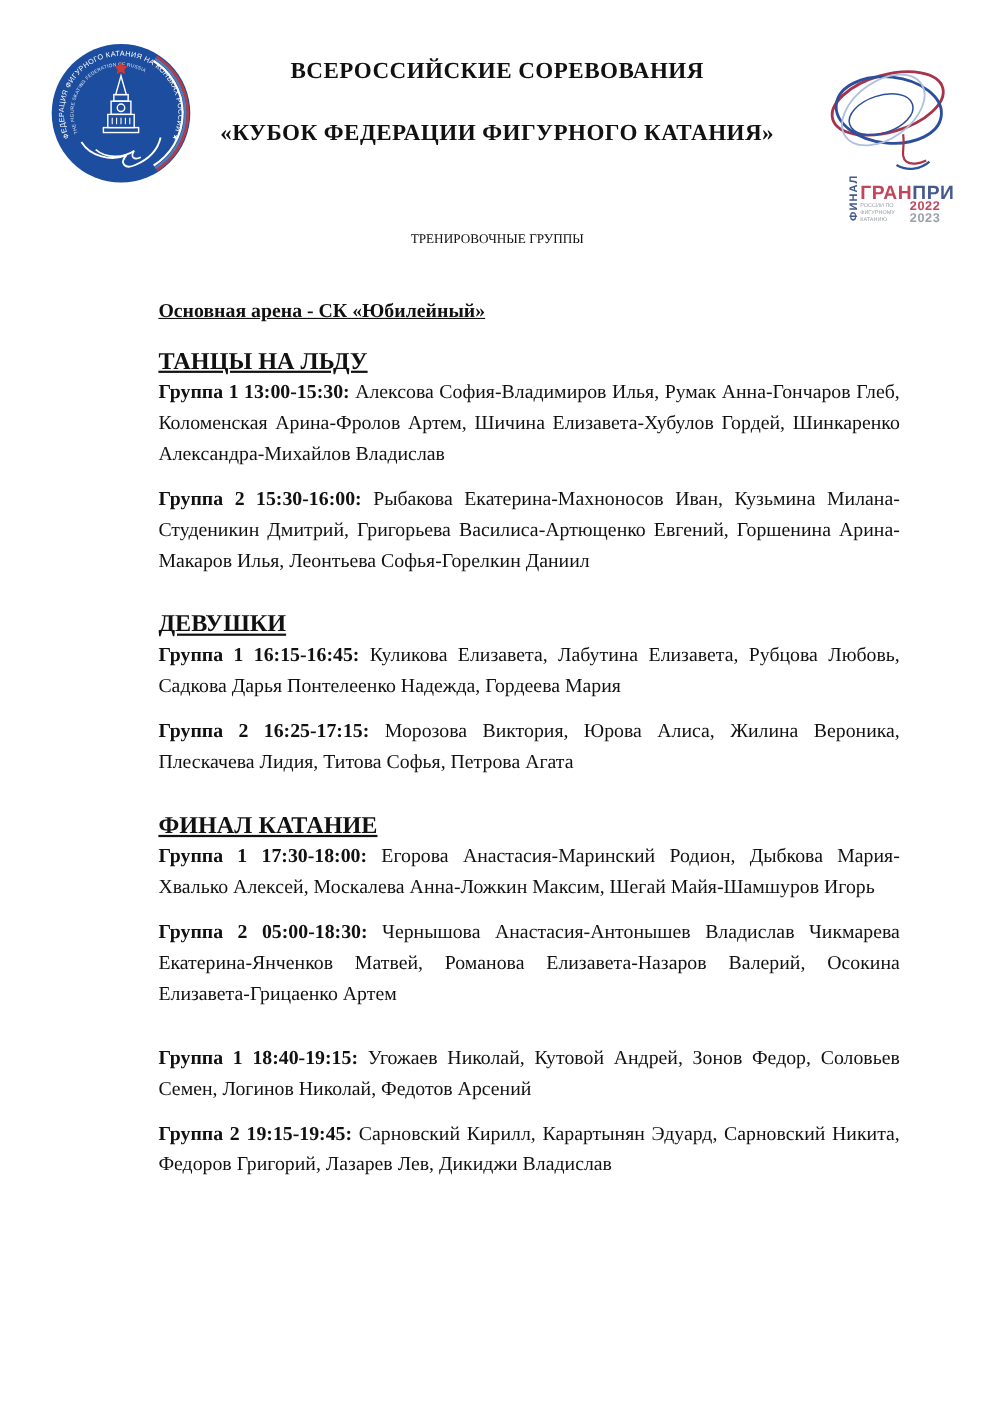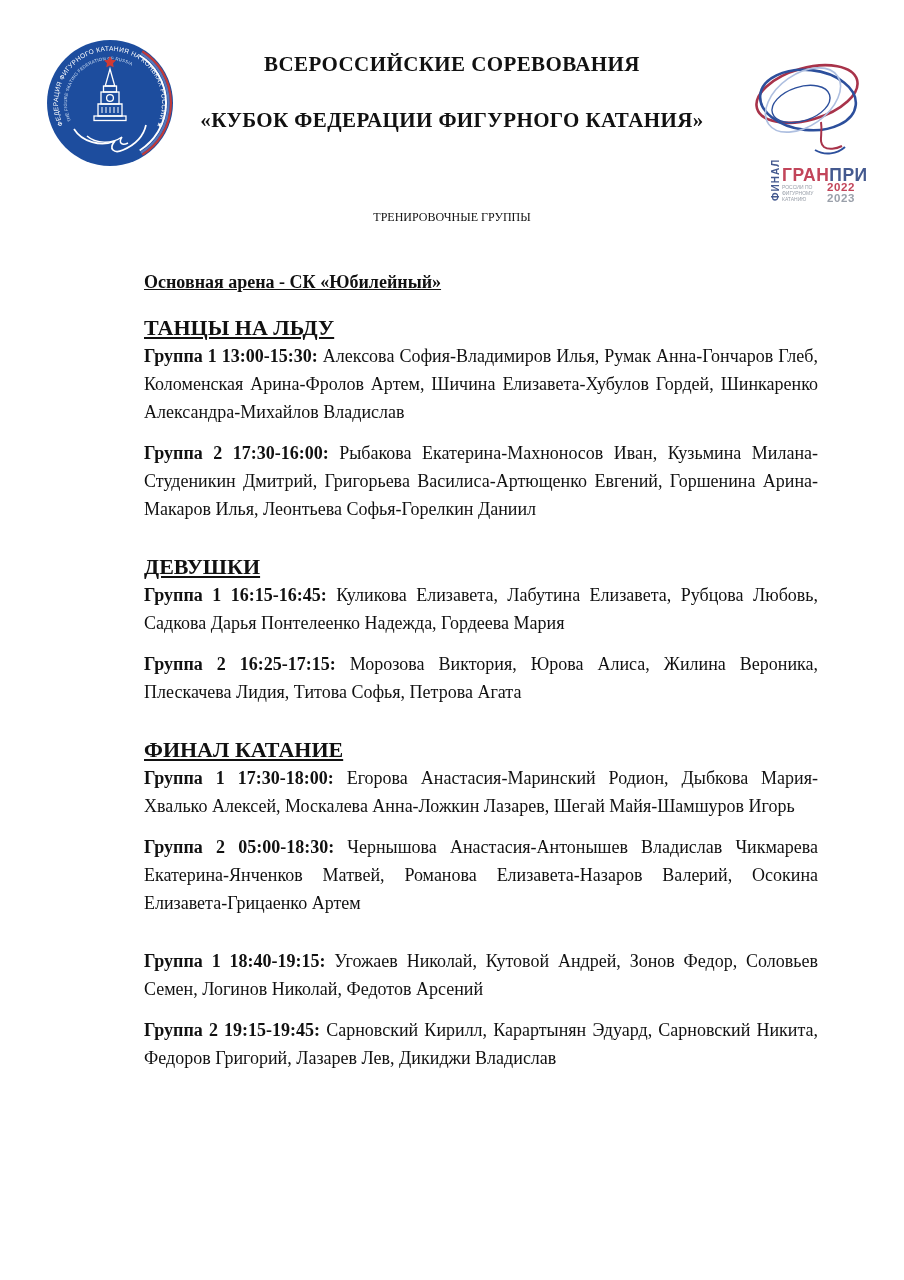--- a/index.html
+++ b/index.html
@@ -113,32 +113,32 @@
   <div class="doc-title">
     <div>ТРЕНИРОВОЧНЫЕ ГРУППЫ</div>
   </div>
 
   <div class="content">
     <p class="arena">Основная арена - СК «Юбилейный»</p>
 
     <div class="section">
       <p class="section-heading">ТАНЦЫ НА ЛЬДУ</p>
       <p class="group"><b class="glabel">Группа 1 13:00-15:30:</b> <span>Алексова София-Владимиров Илья, Румак Анна-Гончаров Глеб,  Коломенская Арина-Фролов Артем, Шичина Елизавета-Хубулов Гордей, Шинкаренко Александра-Михайлов Владислав</span></p>
-      <p class="group"><b class="glabel">Группа 2 17:30-16:00:</b> <span>Рыбакова Екатерина-Махноносов Иван, Кузьмина Милана-Студеникин Дмитрий, Григорьева Василиса-Артющенко Евгений, Горшенина Арина-Макаров Илья,  Леонтьева Софья-Горелкин Даниил</span></p>
+      <p class="group"><b class="glabel">Группа 2 15:30-16:00:</b> <span>Рыбакова Екатерина-Махноносов Иван, Кузьмина Милана-Студеникин Дмитрий, Григорьева Василиса-Артющенко Евгений, Горшенина Арина-Макаров Илья,  Леонтьева Софья-Горелкин Даниил</span></p>
     </div>
 
     <div class="section">
       <p class="section-heading">ДЕВУШКИ</p>
       <p class="group"><b class="glabel">Группа 1 16:15-16:45:</b> <span>Куликова Елизавета, Лабутина Елизавета, Рубцова Любовь, Садкова Дарья Понтелеенко Надежда, Гордеева Мария</span></p>
       <p class="group"><b class="glabel">Группа 2 16:25-17:15:</b> <span>Морозова Виктория, Юрова Алиса, Жилина Вероника, Плескачева Лидия, Титова Софья,  Петрова Агата</span></p>
     </div>
 
     <div class="section">
       <p class="section-heading">ФИНАЛ КАТАНИЕ</p>
-      <p class="group"><b class="glabel">Группа 1 17:30-18:00:</b> <span>Егорова Анастасия-Маринский Родион, Дыбкова Мария-Хвалько Алексей, Москалева Анна-Ложкин Лазарев, Шегай Майя-Шамшуров Игорь</span></p>
+      <p class="group"><b class="glabel">Группа 1 17:30-18:00:</b> <span>Егорова Анастасия-Маринский Родион, Дыбкова Мария-Хвалько Алексей, Москалева Анна-Ложкин Максим, Шегай Майя-Шамшуров Игорь</span></p>
       <p class="group"><b class="glabel">Группа 2 05:00-18:30:</b> <span>Чернышова Анастасия-Антонышев Владислав Чикмарева Екатерина-Янченков Матвей, Романова Елизавета-Назаров Валерий, Осокина Елизавета-Грицаенко Артем</span></p>
     </div>
 
     <div class="section">
       <p class="group"><b class="glabel">Группа 1 18:40-19:15:</b> <span>Угожаев Николай, Кутовой Андрей, Зонов Федор, Соловьев Семен,  Логинов Николай, Федотов Арсений</span></p>
       <p class="group"><b class="glabel">Группа 2 19:15-19:45:</b> <span>Сарновский Кирилл, Карартынян Эдуард, Сарновский Никита, Федоров Григорий, Лазарев Лев, Дикиджи Владислав</span></p>
     </div>
   </div>
 
 </div>

